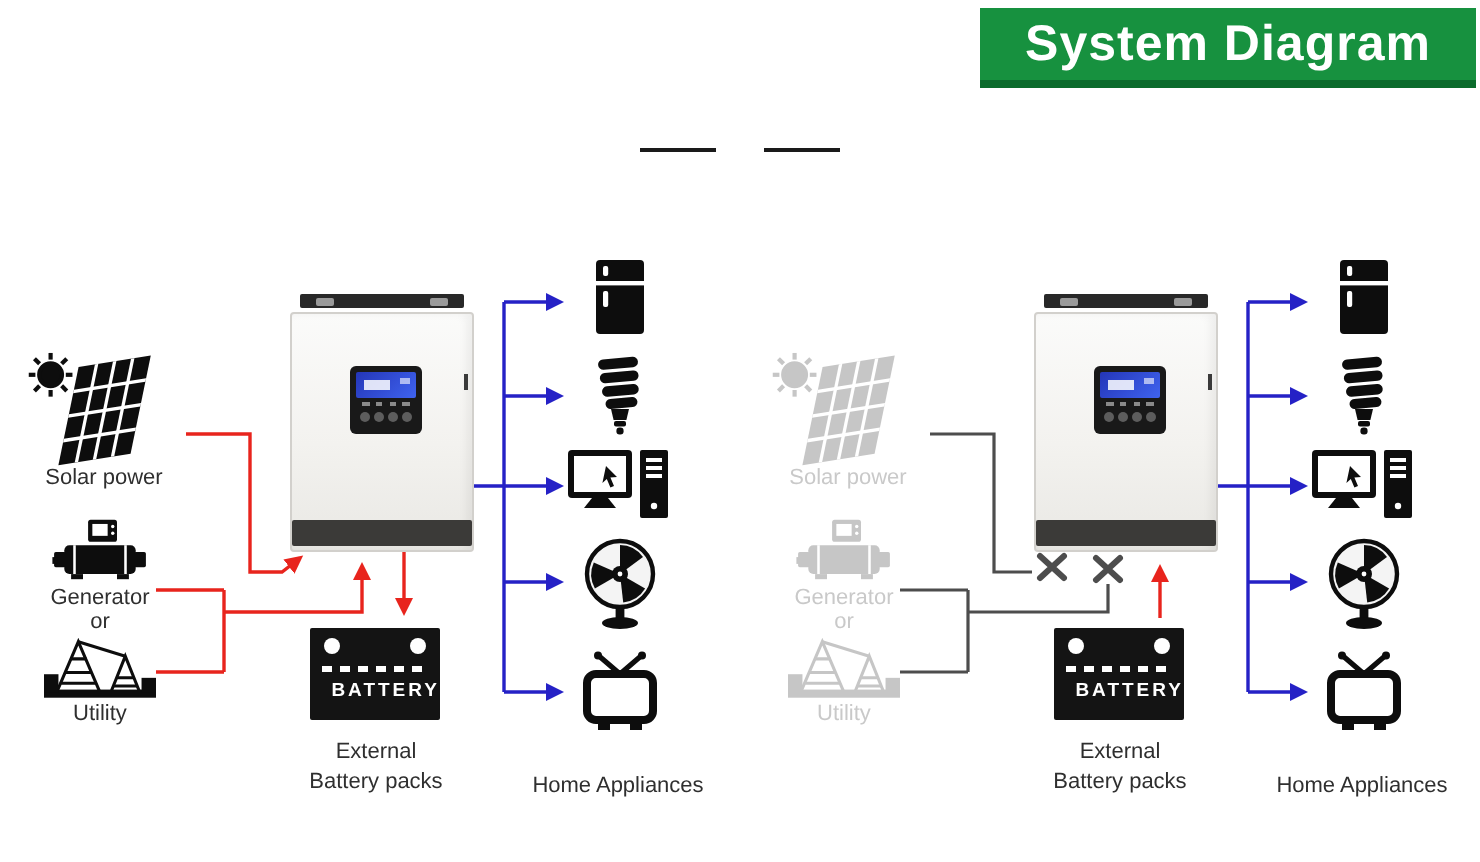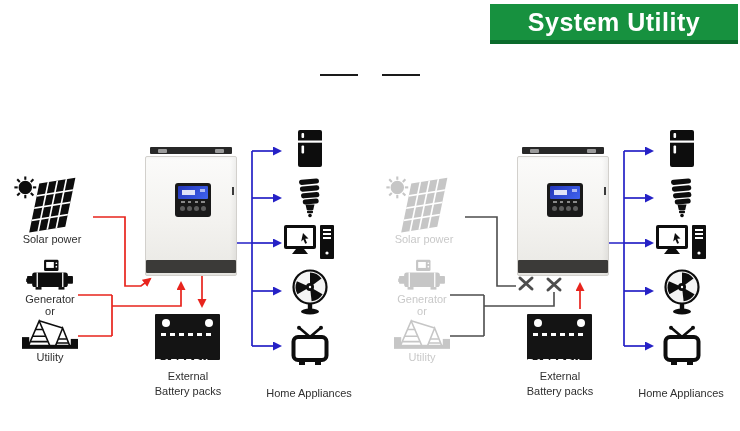--- a/index.html
+++ b/index.html
@@ -59,30 +59,30 @@
   .inv-btns{display:flex;justify-content:space-between;margin-top:3px;padding:0 2px}
   .inv-btns i{width:5px;height:5px;border-radius:50%;background:#5d5d5d}
   .inv-base{position:absolute;left:0;right:0;bottom:2px;height:13px;background:#3b3a38;border-radius:1px}
 
   
   .battery{position:absolute;left:155px;top:196px;width:65px;height:46px;background:#141414;border-radius:1px}
   .bat-term{position:absolute;top:5px;width:8px;height:8px;border-radius:50%;background:#fff}
   .bat-term.l{left:7px}.bat-term.r{right:7px}
   .bat-dash{position:absolute;left:6px;right:6px;top:19px;height:3px;
     background:repeating-linear-gradient(90deg,#fff 0 5px,transparent 5px 9px)}
-  .bat-text{position:absolute;left:0;right:0;top:42px;color:#fff;font-size:9.5px;font-weight:bold;
-    letter-spacing:1.5px;text-align:left}
+  .bat-text{position:absolute;left:0;right:0;top:26px;color:#fff;font-size:9.5px;font-weight:bold;
+    letter-spacing:1.5px;text-align:right}
 </style>
 </head>
 <body>
 
 <div class="stage">
 
   <div class="banner">
-    <span>System Utility</span>
+    <span>System Diagram</span>
   </div>
 
   <div class="heading">
     <div class="dash"></div>
     <div class="dash"></div>
   </div>
 
   <div class="panel" style="left:0">
 
     <svg class="wires" viewBox="0 0 370 312">

